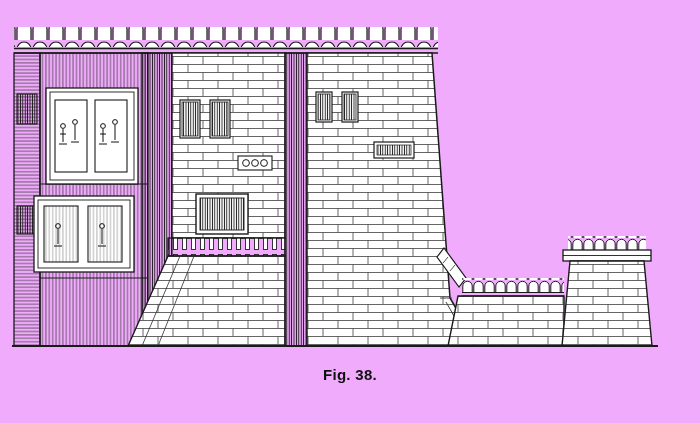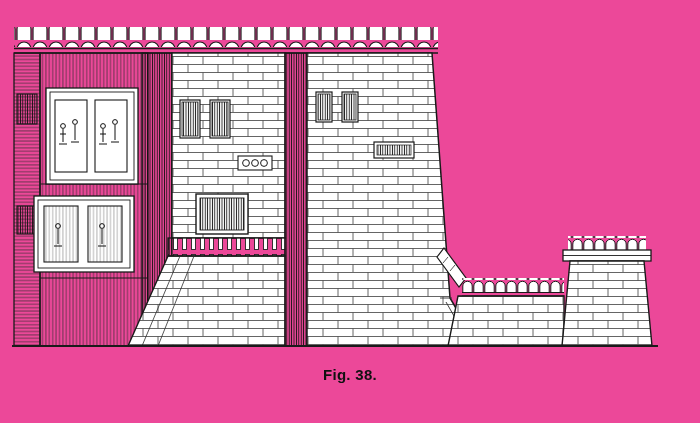--- a/index.html
+++ b/index.html
@@ -1,19 +1,19 @@
 <!DOCTYPE html>
 <html><head>
 <meta charset="utf-8">
 <style>
   html,body{margin:0;padding:0;background:#ffffff;}
   .page{
     position:relative;
     width:700px;height:423px;
-    background:#ec4899;
+    background:#f0abfc;
     font-family:"Liberation Sans", sans-serif;
     overflow:hidden;
   }
   .drawing{
     position:absolute;top:0;left:0;
   }
   .caption{
     position:absolute;
     top:366px;left:0;width:700px;
     text-align:center;

